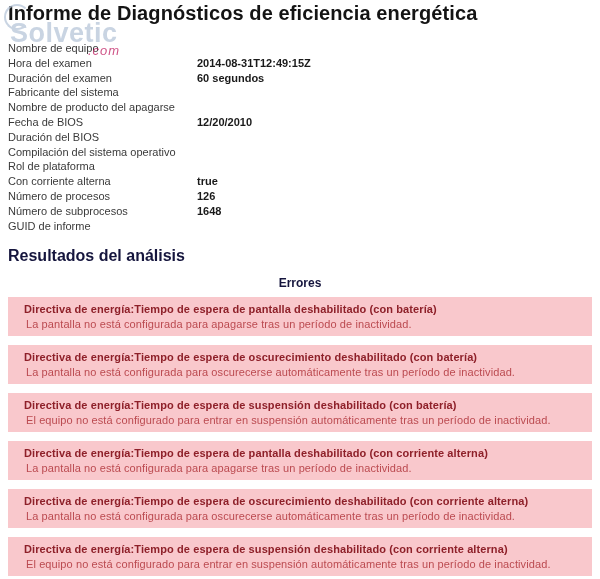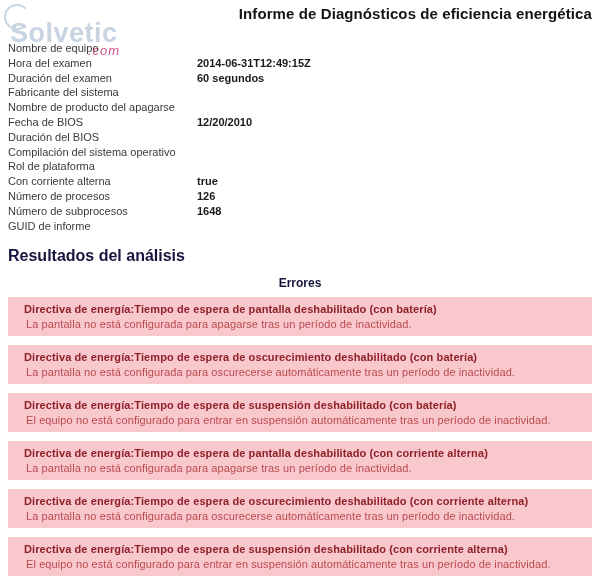--- a/index.html
+++ b/index.html
@@ -6,27 +6,26 @@
   html, body { width: 600px; height: 579px; background: #ffffff; overflow: hidden; }
   body {
     font-family: "Liberation Sans", "DejaVu Sans", sans-serif;
     font-size: 11px;
     color: #3a3a3a;
     position: relative;
   }
   .page { padding: 4px 8px 0 8px; position: relative; }
 
   h1.report-title {
-    font-size: 15px;
+    font-size: 20px;
     font-weight: bold;
     color: #141414;
     letter-spacing: 0.1px;
     line-height: 19px;
     margin: 0 0 18px 0;
-    text-align: right;
   }
 
   
   .watermark {
     position: absolute;
     left: 2px;
     top: 20px;
     pointer-events: none;
     opacity: 0.75;
     z-index: 5;
@@ -115,21 +114,21 @@
 
   <div class="sysinfo">
 
       <div class="sysinfo-row">
         <span class="sysinfo-label">Nombre de equipo</span>
         <span class="sysinfo-value"></span>
       </div>
 
       <div class="sysinfo-row">
         <span class="sysinfo-label">Hora del examen</span>
-        <span class="sysinfo-value">2014-06-31T12:49:15Z</span>
+        <span class="sysinfo-value">2014-08-31T12:49:15Z</span>
       </div>
 
       <div class="sysinfo-row">
         <span class="sysinfo-label">Duración del examen</span>
         <span class="sysinfo-value">60 segundos</span>
       </div>
 
       <div class="sysinfo-row">
         <span class="sysinfo-label">Fabricante del sistema</span>
         <span class="sysinfo-value"></span>

